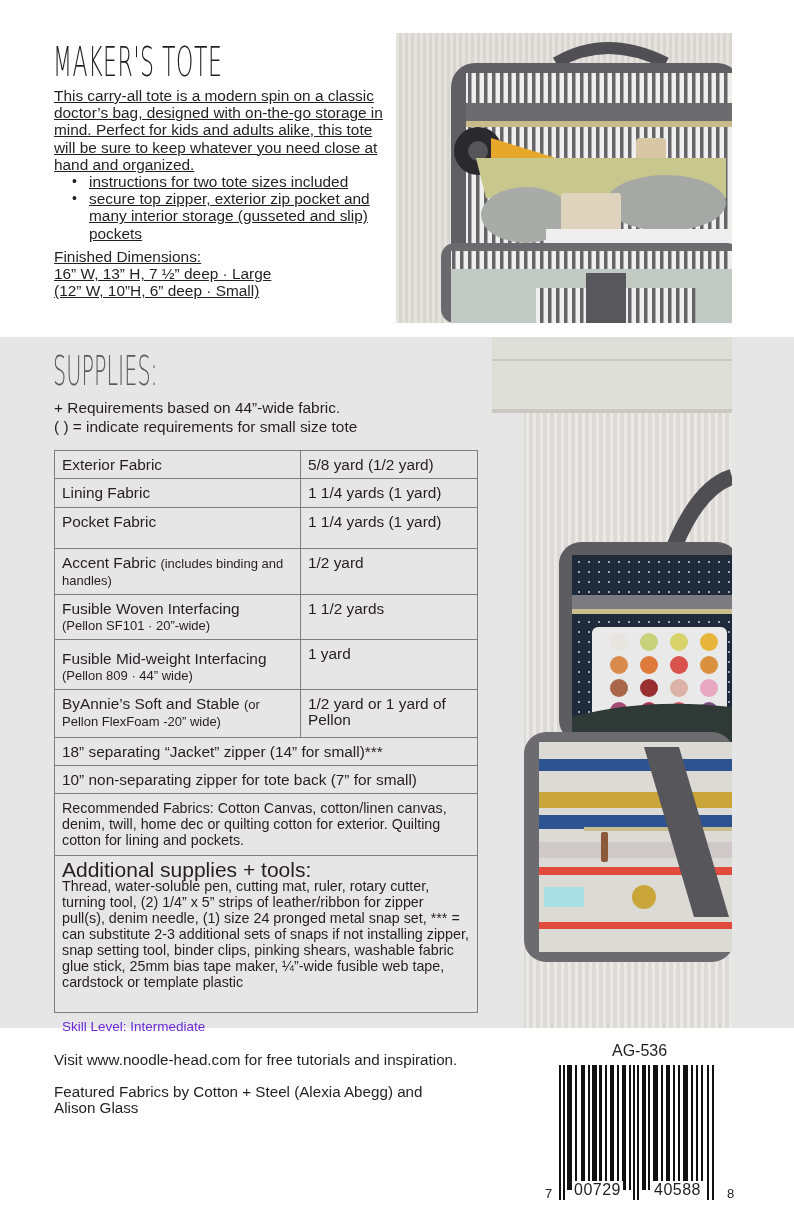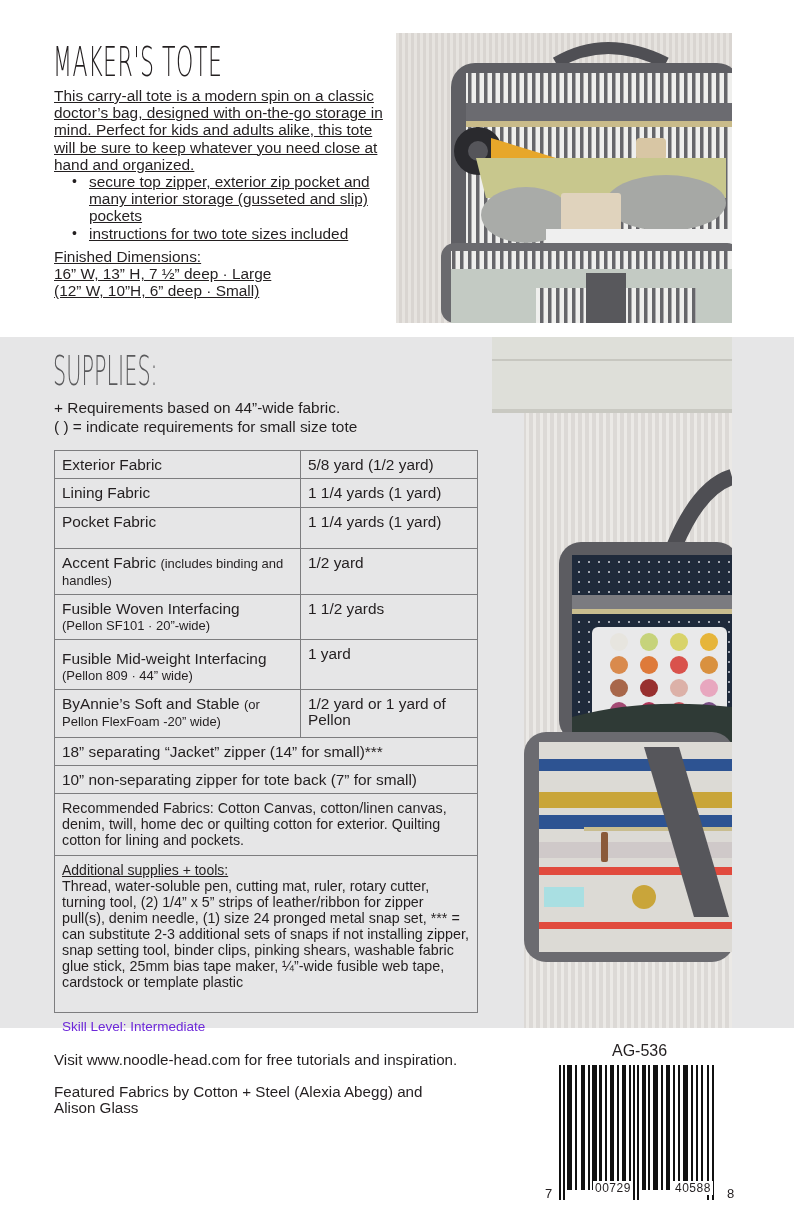--- a/index.html
+++ b/index.html
@@ -44,43 +44,43 @@
 
   table.supplies {
     position: absolute; left: 54px; top: 450px; width: 424px;
     border-collapse: collapse; font-size: 15.4px; line-height: 16px; color: #231f20;
   }
   table.supplies td { border: 1px solid #7d7d7f; padding: 6px 7px 5px 7px; vertical-align: top; }
   table.supplies td.c1 { width: 246px; }
   table.supplies .small { font-size: 13px; }
   table.supplies td.full { font-size: 15.4px; }
   table.supplies td.block { font-size: 14.3px; line-height: 16px; }
-  table.supplies td.block .head { font-size: 14px; display: block; text-decoration: underline; }
+  table.supplies td.block .head { font-size: 21px; display: block; }
 
   .skill { position: absolute; left: 62px; top: 1019px; font-size: 13.5px; color: #6d28d9; }
 
   .footer { position: absolute; left: 54px; top: 1052px; width: 480px; font-size: 15.2px; line-height: 16px; color: #231f20; }
   .footer .visit { margin-bottom: 16px; }
   .footer .copy { font-size: 13.2px; line-height: 14px; margin-bottom: 17px; }
 
   .sku { position: absolute; left: 612px; top: 1042px; font-size: 16px; color: #231f20; }
   .barcode { position: absolute; left: 557px; top: 1065px; width: 166px; height: 135px; }
   .bc-digit { position: absolute; font-size: 13px; color: #231f20; }
-  .bc-group { position: absolute; font-size: 12px; color: #231f20; letter-spacing: 0.5px; background: #fff; padding: 0 2px; margin-left: 21px; }
+  .bc-group { position: absolute; font-size: 16px; color: #231f20; letter-spacing: 0.5px; background: #fff; padding: 0 2px; }
 </style>
 </head>
 <body>
 
 <div class="title">MAKER'S TOTE</div>
 
 <div class="intro">
   <p>This carry-all tote is a modern spin on a classic doctor’s bag, designed with on-the-go storage in mind. Perfect for kids and adults alike, this tote will be sure to keep whatever you need close at hand and organized.</p>
   <ul class="bullets">
+    <li>instructions for two tote sizes included</li>
     <li>secure top zipper, exterior zip pocket and many interior storage (gusseted and slip) pockets</li>
-    <li>instructions for two tote sizes included</li>
   </ul>
   <div class="dims">
     <div>Finished Dimensions:</div>
     <div>16” W, 13” H, 7 ½” deep · Large</div>
     <div>(12” W, 10”H, 6” deep · Small)</div>
   </div>
 </div>
 
 <div class="photo1">
   <svg width="336" height="290" viewBox="0 0 336 290">

